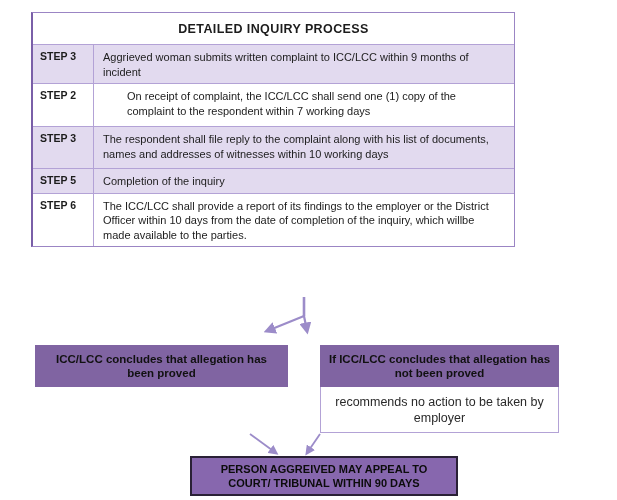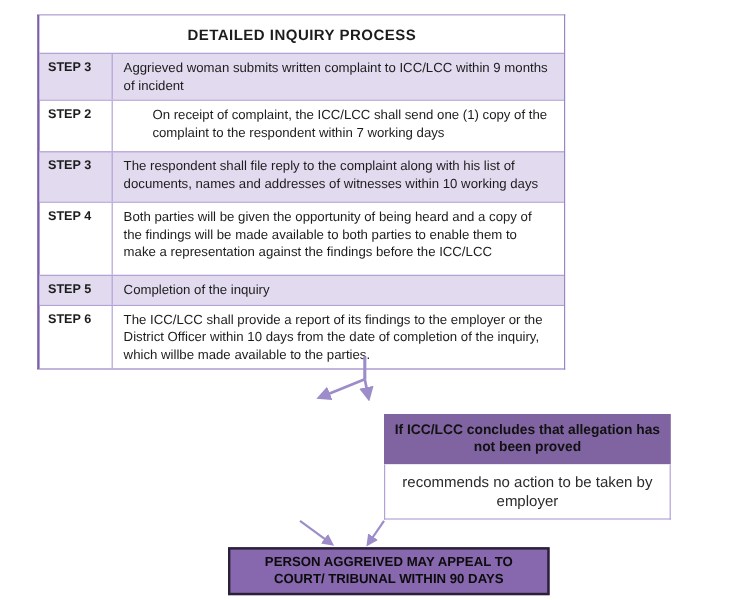--- a/index.html
+++ b/index.html
@@ -2,21 +2,21 @@
 <html><head>
 <meta charset="utf-8">
 <style>
   html,body{margin:0;padding:0;}
   body{
     width:617px;height:500px;position:relative;background:#ffffff;
     font-family:"Liberation Sans", sans-serif;color:#1c1c1c;overflow:hidden;
   }
   
   .process-table{
-    position:absolute;left:31px;top:12px;width:440px;
+    position:absolute;left:31px;top:12px;width:484px;
     border:1.5px solid #9b85c4;border-left:2.5px solid #7a5fa8;
     background:#fff;box-sizing:border-box;
   }
   .t-row{display:flex;border-top:1.5px solid #b3a2d6;box-sizing:border-box;}
   .t-row:first-child{border-top:none;}
   .t-row.title-row{justify-content:center;align-items:center;min-height:31px;background:#fff;}
   .title-text{font-weight:bold;font-size:12.5px;letter-spacing:.4px;}
   .t-row.shade{background:#e2daef;}
   .cell-label{
     flex:0 0 49px;padding:5px 4px 4px 7px;font-weight:bold;font-size:10.5px;
@@ -66,24 +66,20 @@
   <div class="t-row r2">
     <div class="cell-label">STEP 2</div>
     <div class="cell-text">On receipt of complaint, the ICC/LCC shall send one (1) copy of the complaint to the respondent within 7 working days</div>
   </div>
 
   <div class="t-row shade r3">
     <div class="cell-label">STEP 3</div>
     <div class="cell-text">The respondent shall file reply to the complaint along with his list of documents, names and addresses of witnesses within 10 working days</div>
   </div>
 
-  <div class="t-row r4">
-    <div class="cell-label">STEP 4</div>
-    <div class="cell-text">Both parties will be given the opportunity of being heard and a copy of the findings will be made available to both parties to enable them to make a representation against the findings before the ICC/LCC</div>
-  </div>
 
   <div class="t-row shade r5">
     <div class="cell-label">STEP 5</div>
     <div class="cell-text">Completion of the inquiry</div>
   </div>
 
   <div class="t-row r6">
     <div class="cell-label">STEP 6</div>
     <div class="cell-text">The ICC/LCC shall provide a report of its findings to the employer or the District Officer within 10 days from the date of completion of the inquiry, which willbe made available to the parties.</div>
   </div>
@@ -100,20 +96,21 @@
     <path d="M304,316 L267,331" stroke-width="2.2" marker-end="url(#ah)"></path>
     <path d="M304,316 L307,331" stroke-width="2.2" marker-end="url(#ah)"></path>
   </g>
   <g stroke="#9c8cc9" fill="none">
     <path d="M250,434 L276,453" stroke-width="1.8" marker-end="url(#ah)"></path>
     <path d="M320,434 L307,453" stroke-width="1.8" marker-end="url(#ah)"></path>
   </g>
 </svg>
 
 <div class="outcome left-box">
+  <div class="head">ICC/LCC concludes that allegation has been proved</div>
 </div>
 
 <div class="outcome right-box">
   <div class="head">If ICC/LCC concludes that allegation has not been proved</div>
   <div class="body">recommends no action to be taken by employer</div>
 </div>
 
 <div class="appeal-box">PERSON AGGREIVED MAY APPEAL TO COURT/ TRIBUNAL WITHIN 90 DAYS</div>
 
 </body></html>

